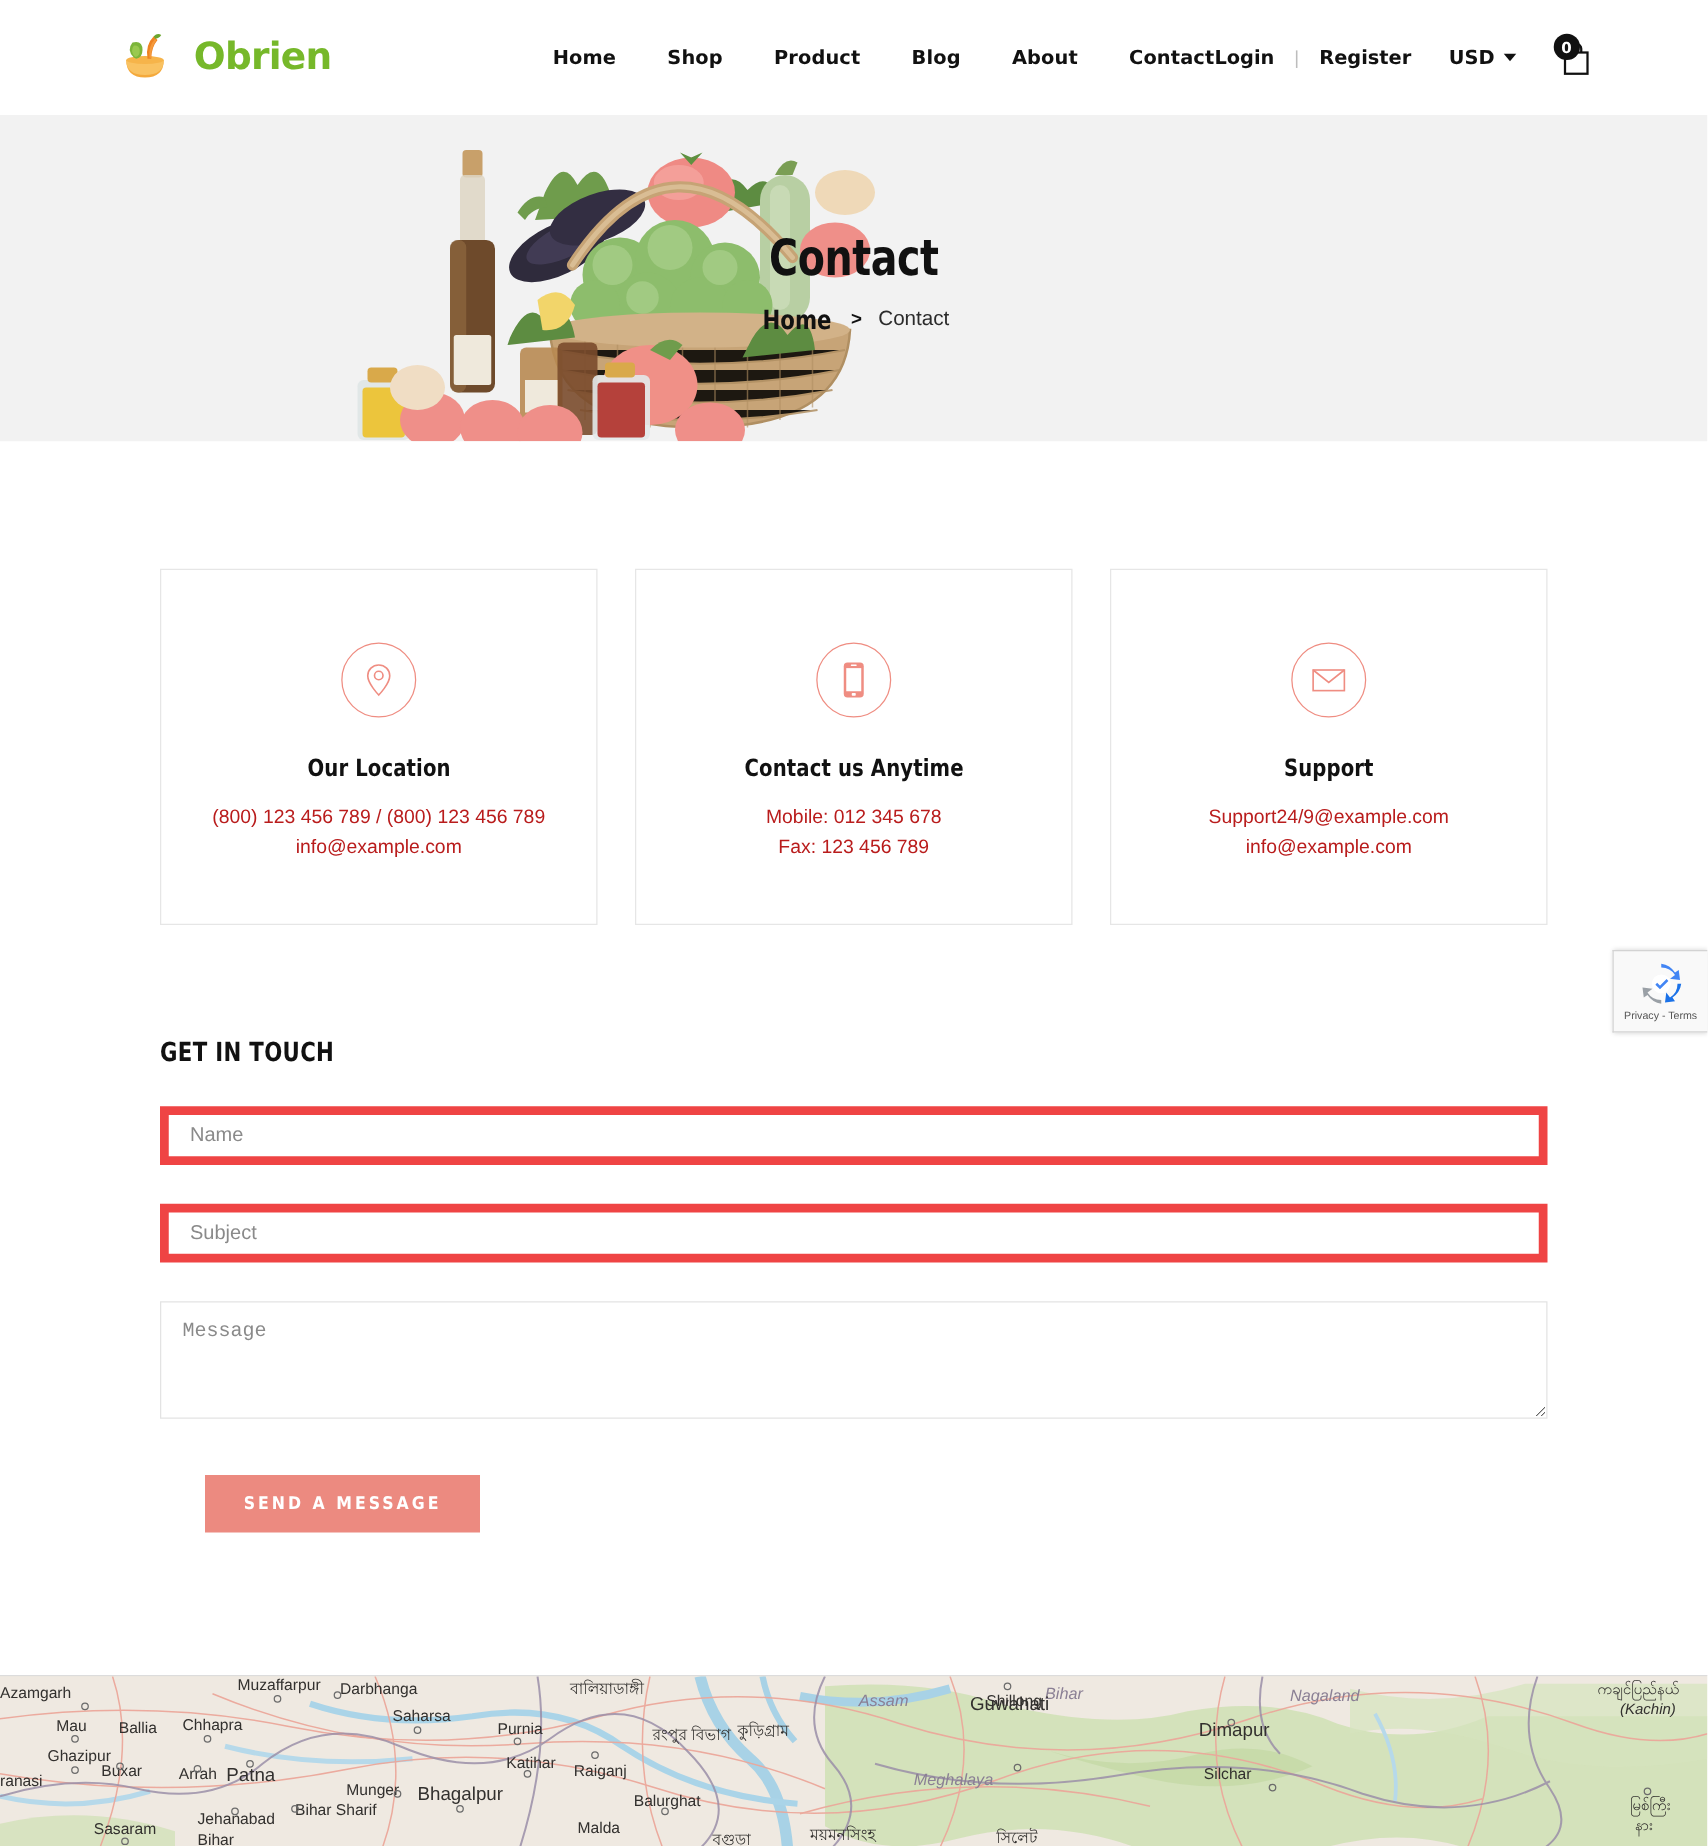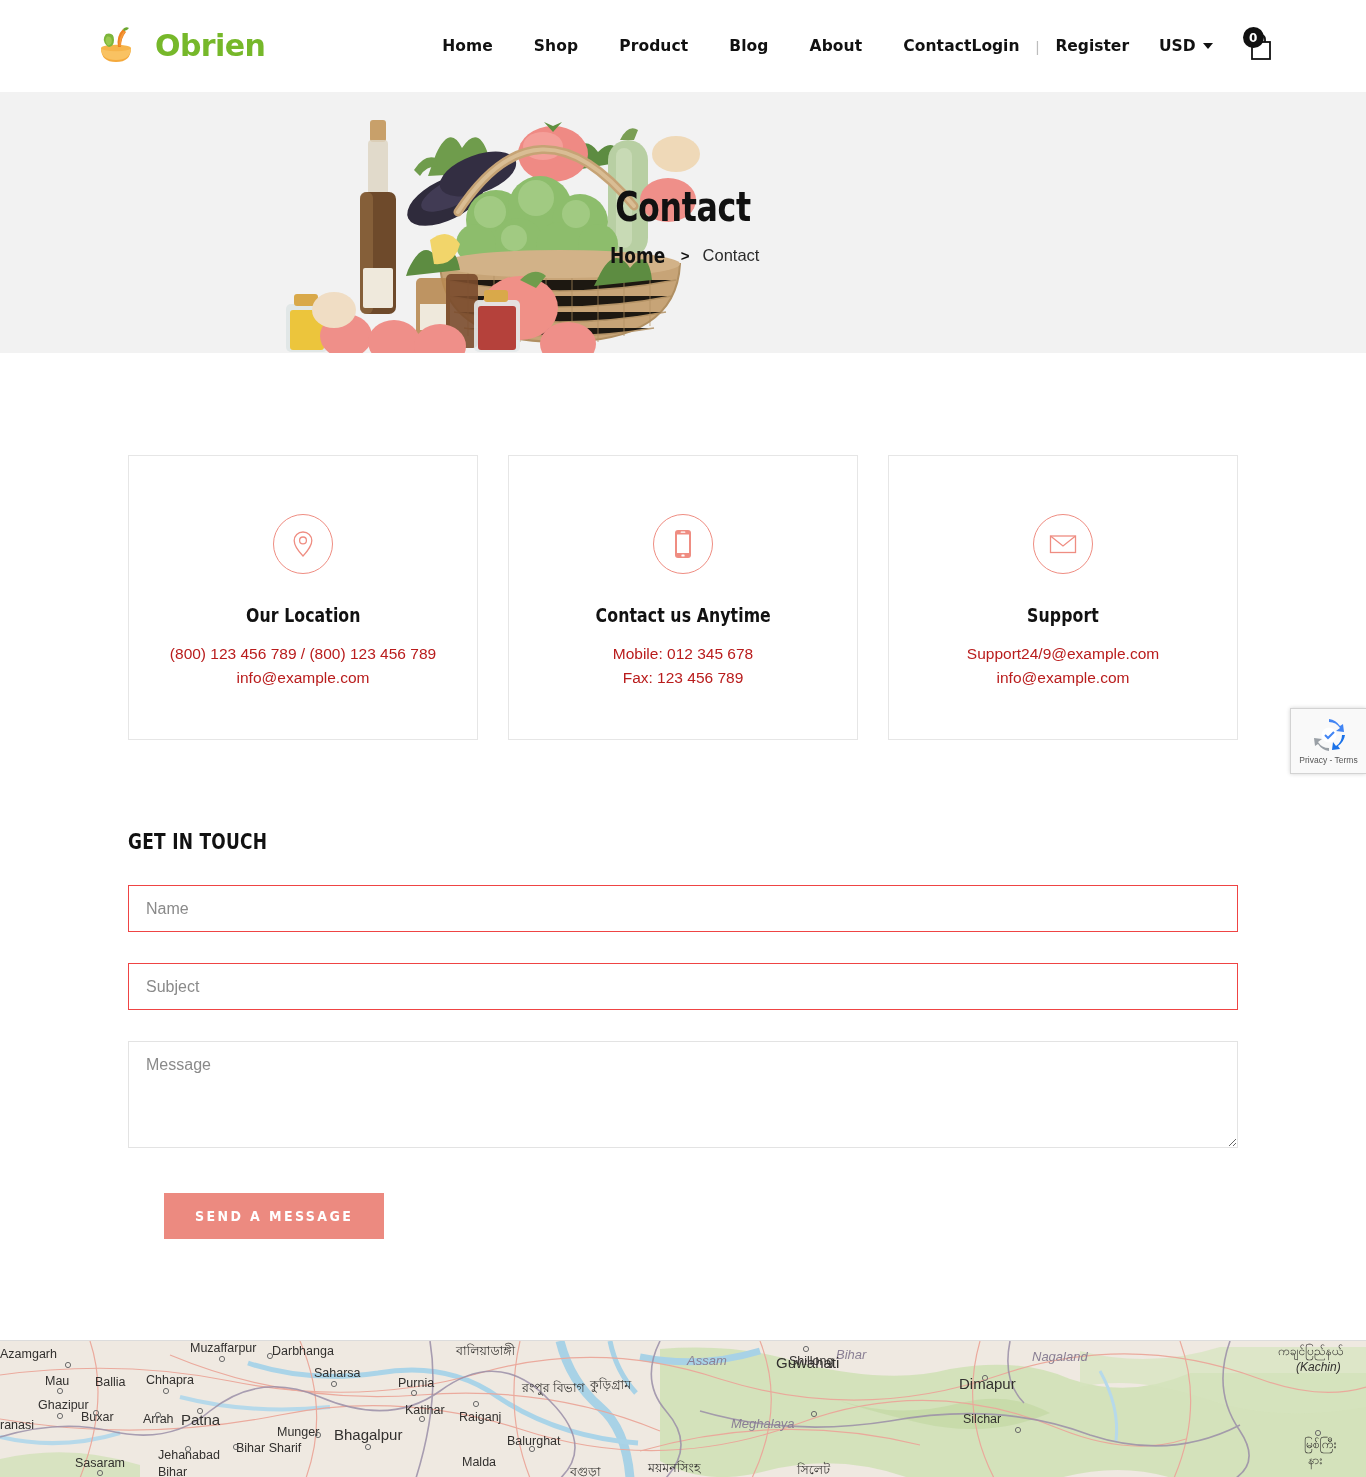--- a/index.html
+++ b/index.html
@@ -157,59 +157,59 @@
   
   .form-sec { padding: 90px 128px 0 128px; }
   .sec-title {
     font-family: "DejaVu Sans Condensed", "Liberation Sans Narrow", "Liberation Sans", sans-serif;
     font-size: 21px; font-weight: bold; color: #111;
     letter-spacing: 0.3px; transform: scaleX(0.9);
     transform-origin: left center;
   }
   .row { display: flex; gap: 31px; margin-top: 31px; }
   .fld {
-    border: 1px solid #ef4444;
+    border: 7px solid #ef4444;
     background: #fff;
     height: 47px;
     padding: 0 17px;
     font-size: 16px;
     color: #3c3c3c;
     font-family: "Liberation Sans", sans-serif;
     width: 100%;
     outline: none;
   }
   .fld::placeholder { color: #8a8a8a; opacity: 1; }
   .half { flex: 1; }
   .ta {
     border: 1px solid #e3e3e3;
-    width: 100%; height: 107px;
+    width: 100%; height: 94px;
     padding: 14px 17px;
     font-size: 16px; color: #ef4444;
-    font-family: Liberation Sans, sans-serif;
+    font-family: Liberation Mono, monospace;
     resize: vertical; outline: none; display: block;
   }
   .ta::placeholder { color: #8a8a8a; opacity: 1; }
   .send-btn {
     margin-top: 45px;
     background: #ec8a80;
     color: #ffffff;
     border: none;
     height: 46px;
     padding: 0 31px;
     font-family: "DejaVu Sans Condensed", "Liberation Sans Narrow", "Liberation Sans", sans-serif;
     font-size: 14px; font-weight: bold;
     letter-spacing: 2.4px;
     cursor: pointer;
     margin-left: 36px;
   }
 
   
   .recap {
     position: absolute;
-    right: 0px; top: 708px;
+    right: 0px; top: 760px;
     width: 76px; height: 66px;
     background: #f9f9f9;
     border: 1px solid #d3d3d3;
     border-right: none;
     box-shadow: 0 0 4px rgba(0,0,0,0.18);
     display: flex; flex-direction: column;
     align-items: center; justify-content: center;
     z-index: 30;
   }
   .recap-txt {

